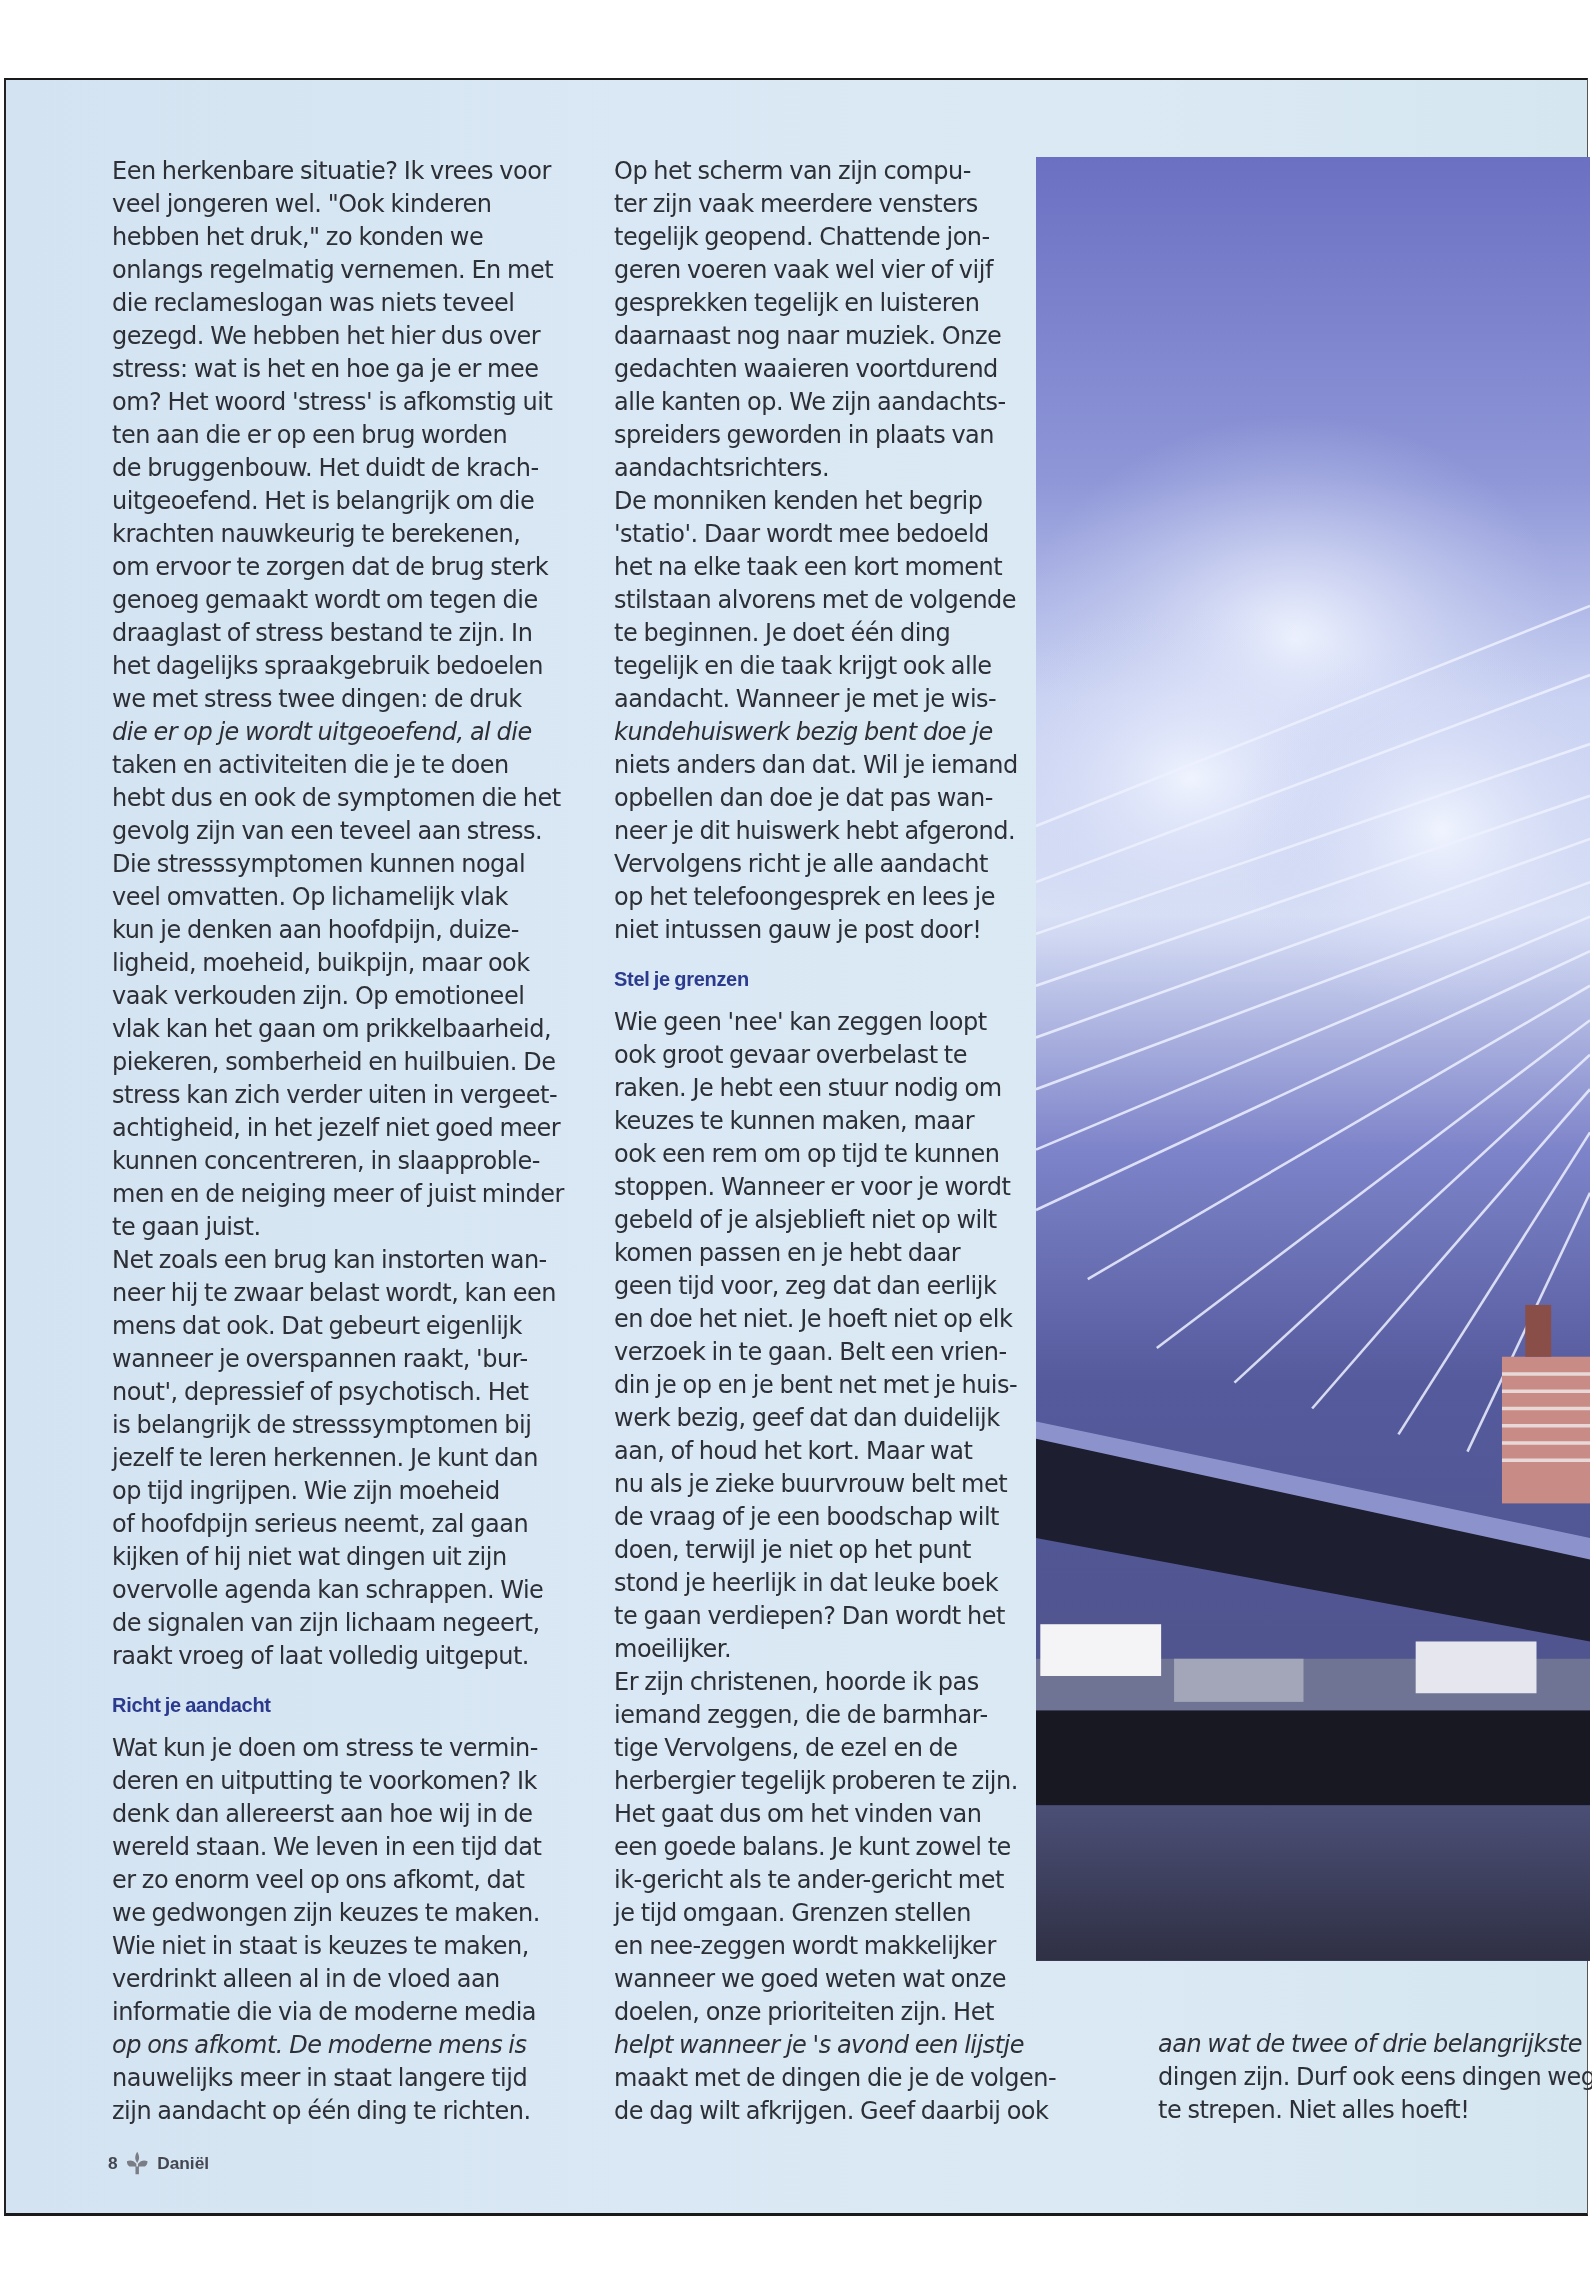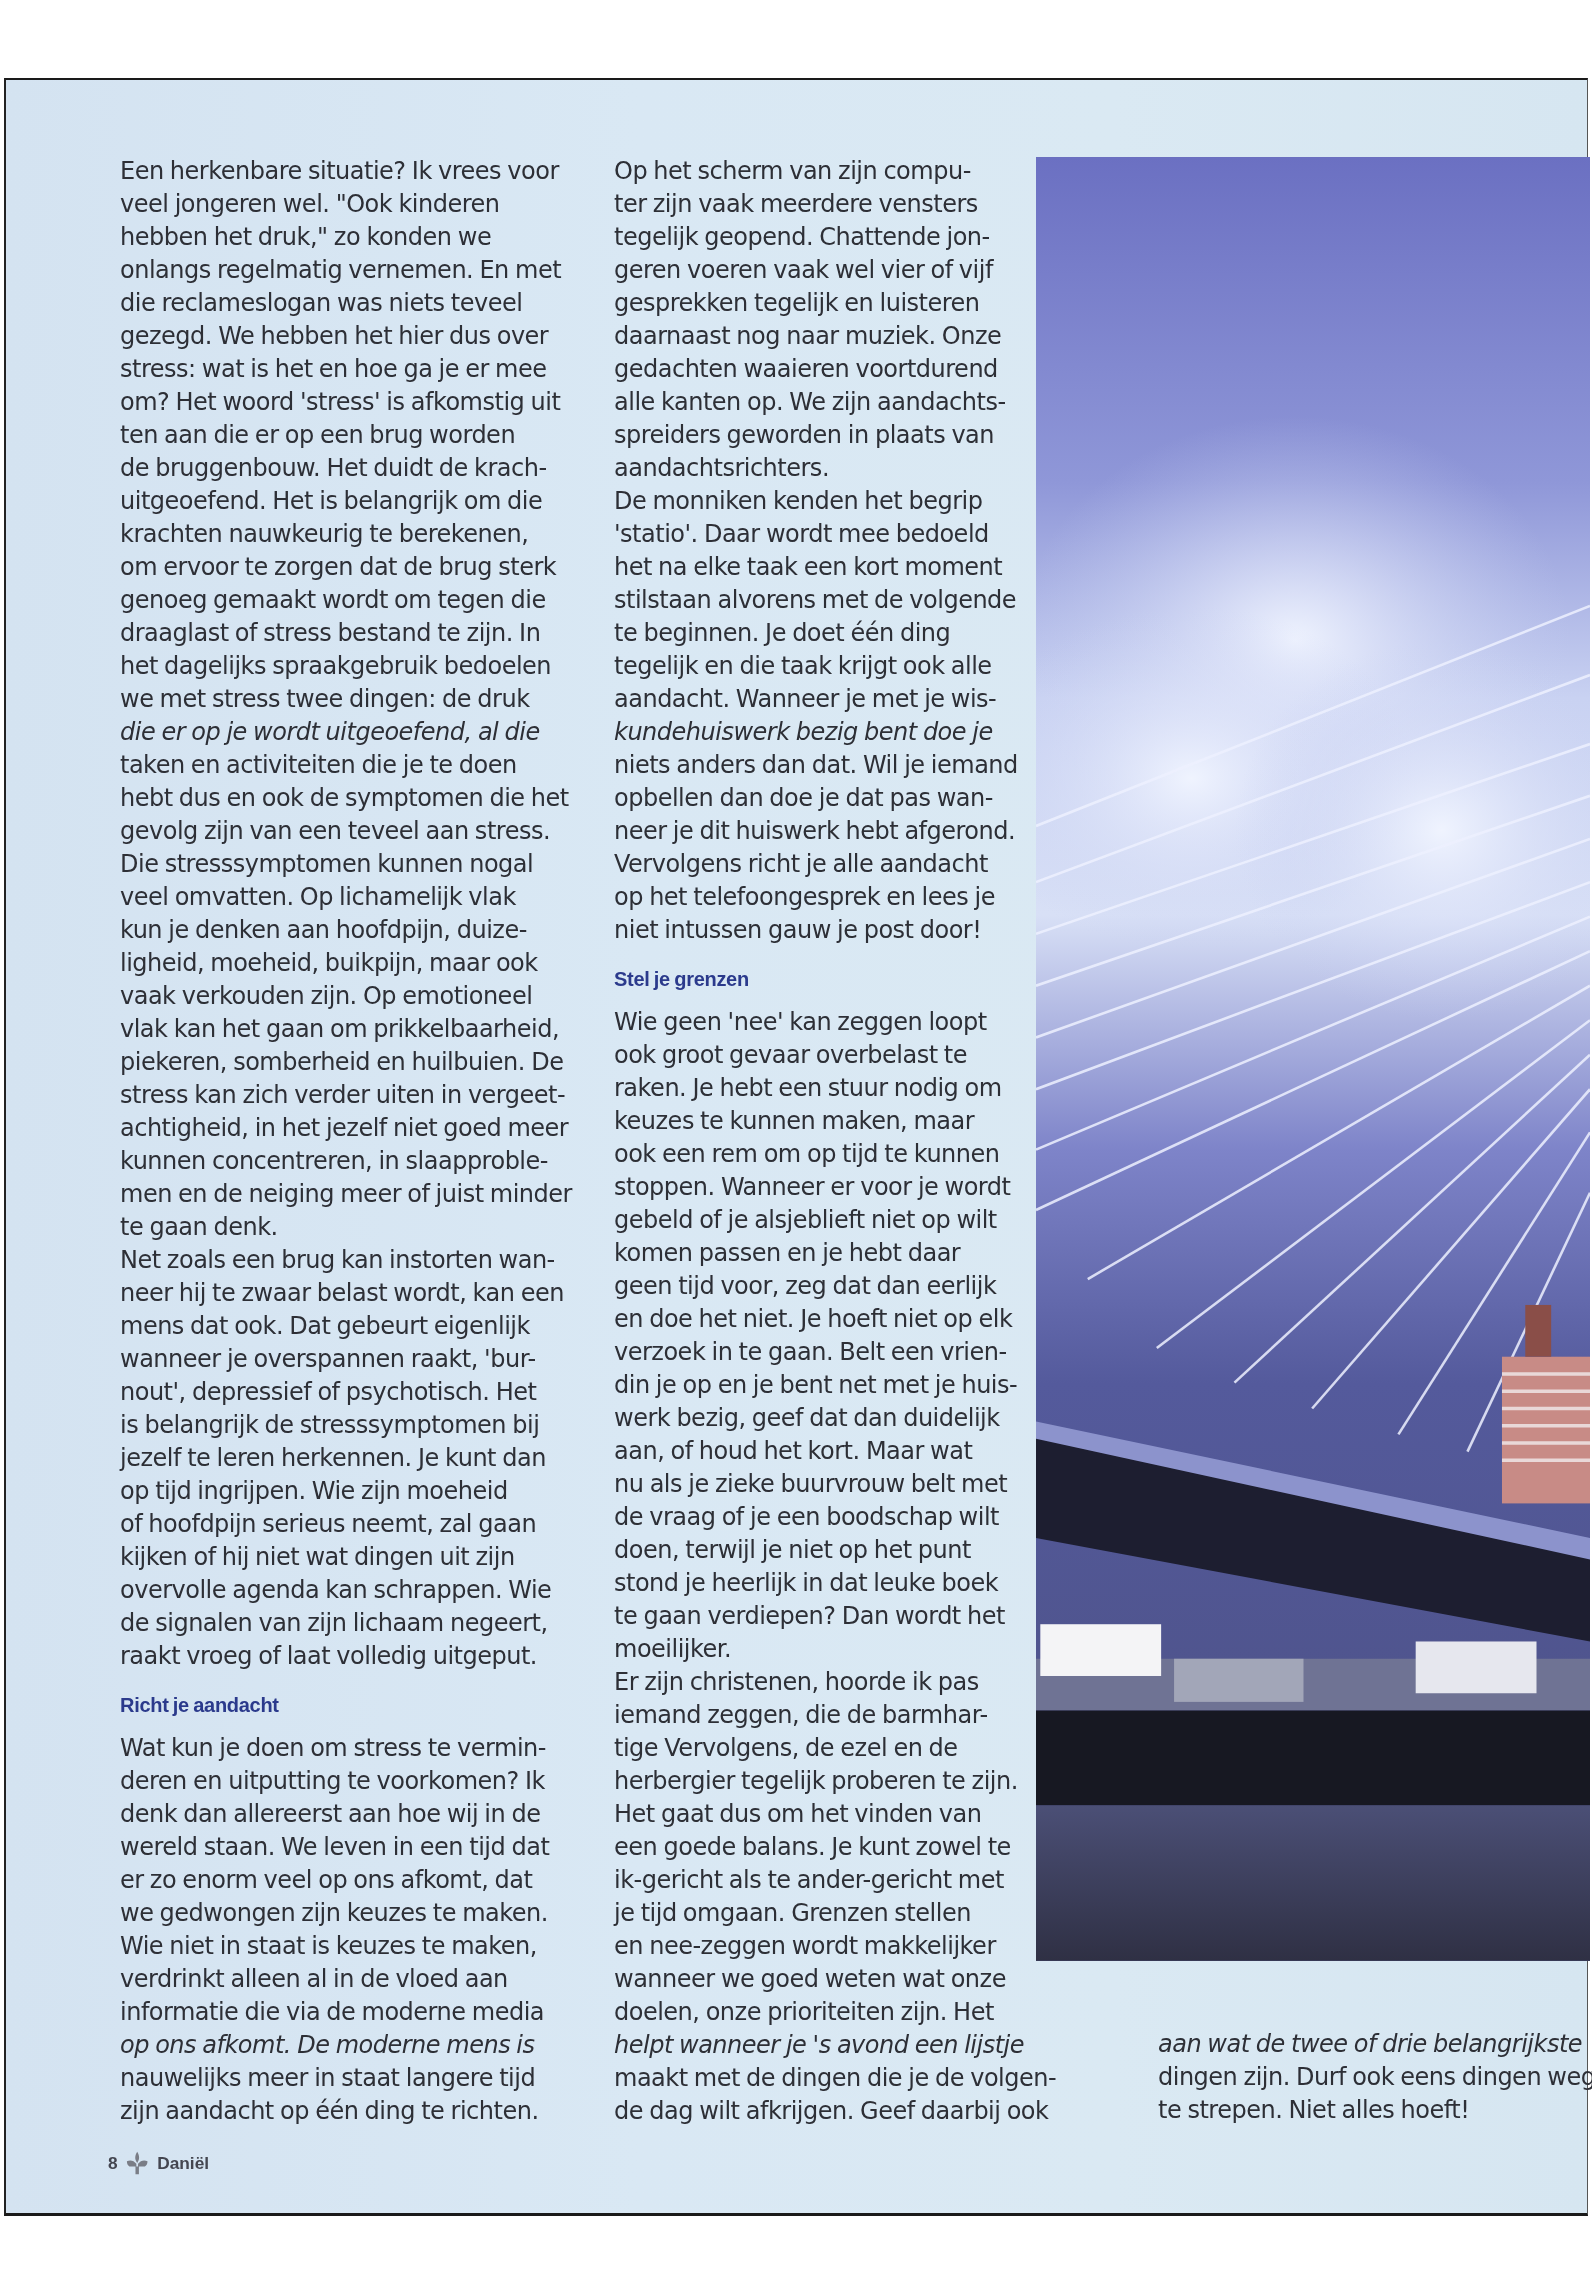--- a/index.html
+++ b/index.html
@@ -19,21 +19,21 @@
     .col {
       position: absolute; top: 155px;
       color: #2d2f36; font-size: 24px; line-height: 33px;
       font-family: "DejaVu Sans", sans-serif;
       letter-spacing: -0.5px;
       word-spacing: -0.9px;
     }
     .col p { margin: 0; }
     .col .line { display: block; white-space: nowrap; }
     .col .it { font-style: italic; }
-    .col-1 { left: 120px; width: 457px; top: 155px; }
+    .col-1 { left: 112px; width: 457px; top: 155px; }
     .col-2 { left: 614px; width: 431px; top: 155px; }
     .col-3 { left: 1158px; width: 457px; top: 2028px; }
     h2.sub {
       margin: 15.5px 0 10.4px 0; font-family: "Liberation Sans", sans-serif; font-weight: bold;
       font-size: 20px; line-height: 33px; color: #2b3a8c; letter-spacing: -0.3px;
     }
     .photo {
       position: absolute; left: 1036px; top: 157px; width: 554px; height: 1804px;
       overflow: hidden; background: #6a6fb8;
     }
@@ -76,21 +76,21 @@
     <span class="line">veel omvatten. Op lichamelijk vlak</span>
     <span class="line">kun je denken aan hoofdpijn, duize-</span>
     <span class="line">ligheid, moeheid, buikpijn, maar ook</span>
     <span class="line">vaak verkouden zijn. Op emotioneel</span>
     <span class="line">vlak kan het gaan om prikkelbaarheid,</span>
     <span class="line">piekeren, somberheid en huilbuien. De</span>
     <span class="line">stress kan zich verder uiten in vergeet-</span>
     <span class="line">achtigheid, in het jezelf niet goed meer</span>
     <span class="line">kunnen concentreren, in slaapproble-</span>
     <span class="line">men en de neiging meer of juist minder</span>
-    <span class="line">te gaan denk.</span>
+    <span class="line">te gaan juist.</span>
   </p>
   <p>
     <span class="line">Net zoals een brug kan instorten wan-</span>
     <span class="line">neer hij te zwaar belast wordt, kan een</span>
     <span class="line">mens dat ook. Dat gebeurt eigenlijk</span>
     <span class="line">wanneer je overspannen raakt, 'bur-</span>
     <span class="line">nout', depressief of psychotisch. Het</span>
     <span class="line">is belangrijk de stresssymptomen bij</span>
     <span class="line">jezelf te leren herkennen. Je kunt dan</span>
     <span class="line">op tijd ingrijpen. Wie zijn moeheid</span>

